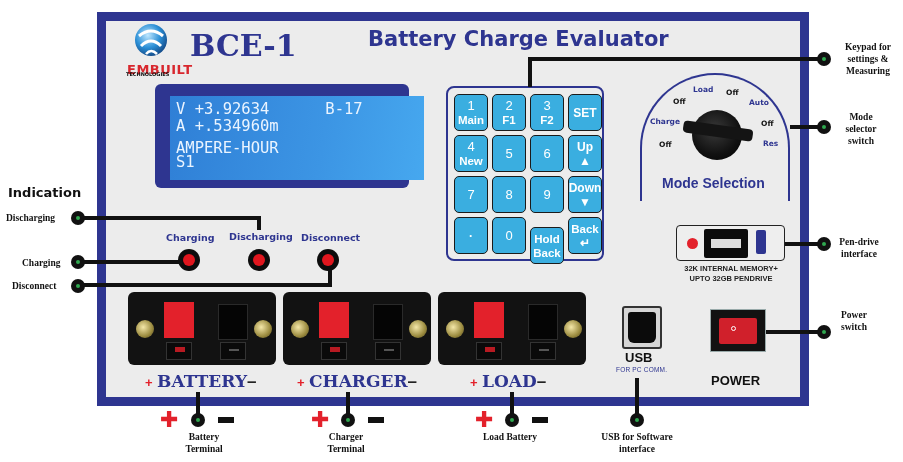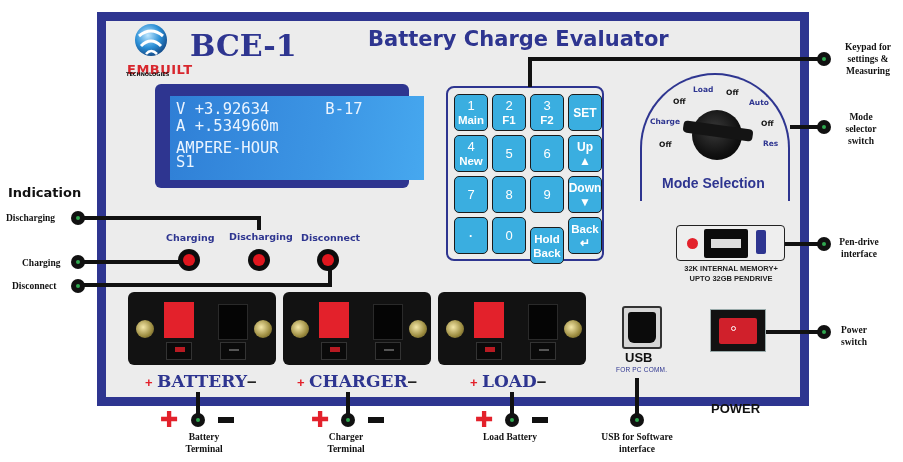--- a/index.html
+++ b/index.html
@@ -43,21 +43,21 @@
   .term-label { font-family: "DejaVu Serif", serif; font-weight: bold; font-size: 17px; color: #2e3590; }
   .term-plus { color: #e3212b; font-size: 13px; font-weight: bold; }
   .term-minus { color: #222; font-size: 17px; font-weight: bold; }
   .usb-port { left: 622px; top: 306px; width: 40px; height: 43px; border: 2px solid #333; border-radius: 3px; background: #d6d6d6; }
   .usb-port::after { content: ""; position: absolute; left: 4px; top: 4px; width: 28px; height: 31px; background: #0b0b0b; border-radius: 3px 3px 6px 6px; }
   .usb-label { left: 625px; top: 350px; font-size: 13px; font-weight: bold; color: #111; }
   .usb-sub { left: 616px; top: 366px; font-size: 6.5px; color: #2e3590; letter-spacing: 0.2px; }
   .power-sw { left: 710px; top: 309px; width: 56px; height: 43px; background: #121212; border: 1.5px solid #9aa; }
   .power-sw::after { content: ""; position: absolute; left: 8px; top: 8px; width: 38px; height: 26px; background: #d0202b; border-radius: 2px; }
   .power-o { left: 731px; top: 326px; width: 5px; height: 5px; border-radius: 50%; border: 1px solid #fff; z-index: 3; }
-  .power-label { left: 711px; top: 373px; font-size: 13px; font-weight: bold; color: #111; margin-top: 28px; }
+  .power-label { left: 711px; top: 373px; font-size: 13px; font-weight: bold; color: #111; }
   .pen-box { left: 676px; top: 225px; width: 109px; height: 36px; border: 1.5px solid #222; border-radius: 4px; background: #eee; }
   .pen-led { left: 687px; top: 238px; width: 11px; height: 11px; border-radius: 50%; background: #e3212b; }
   .pen-usb { left: 704px; top: 229px; width: 44px; height: 29px; background: #0c0c0c; border-radius: 2px; }
   .pen-usb::after { content: ""; position: absolute; left: 7px; top: 10px; width: 30px; height: 9px; background: #ddd; }
   .pen-drive { left: 756px; top: 230px; width: 10px; height: 24px; background: #2e3590; border-radius: 2px; }
   .pen-text { left: 670px; top: 264px; width: 122px; text-align: center; font-size: 7.5px; font-weight: bold; color: #222; line-height: 10px; }
   .plus-sym { color: #e3212b; font-size: 22px; font-weight: bold; line-height: 20px; font-family: "DejaVu Sans", sans-serif; }
   .minus-sym { width: 16px; height: 6px; background: #111; }
 </style>
 </head>
@@ -236,21 +236,21 @@
 <div class="abs callout-line" style="left:790px;top:125px;width:30px;height:4px;"></div>
 <div class="abs dot" style="left:817px;top:120px;"></div>
 <div class="abs callout-text" style="left:834px;top:111px;width:54px;">Mode selector switch</div>
 
 <div class="abs callout-line" style="left:785px;top:242px;width:35px;height:4px;"></div>
 <div class="abs dot" style="left:817px;top:237px;"></div>
 <div class="abs callout-text" style="left:834px;top:236px;width:50px;">Pen-drive interface</div>
 
 <div class="abs callout-line" style="left:766px;top:330px;width:54px;height:4px;"></div>
 <div class="abs dot" style="left:817px;top:325px;"></div>
-<div class="abs callout-text" style="left:834px;top:324px;width:40px;">Power switch</div>
+<div class="abs callout-text" style="left:834px;top:309px;width:40px;">Power switch</div>
 
 <div class="abs heading-ind">Indication</div>
 
 <div class="abs callout-text" style="left:6px;top:212px;text-align:left;">Discharging</div>
 <div class="abs dot" style="left:71px;top:211px;"></div>
 <div class="abs callout-line" style="left:84px;top:216px;width:176px;height:4px;"></div>
 <div class="abs callout-line" style="left:257px;top:216px;width:4px;height:14px;"></div>
 
 <div class="abs callout-text" style="left:22px;top:257px;text-align:left;">Charging</div>
 <div class="abs dot" style="left:71px;top:255px;"></div>

